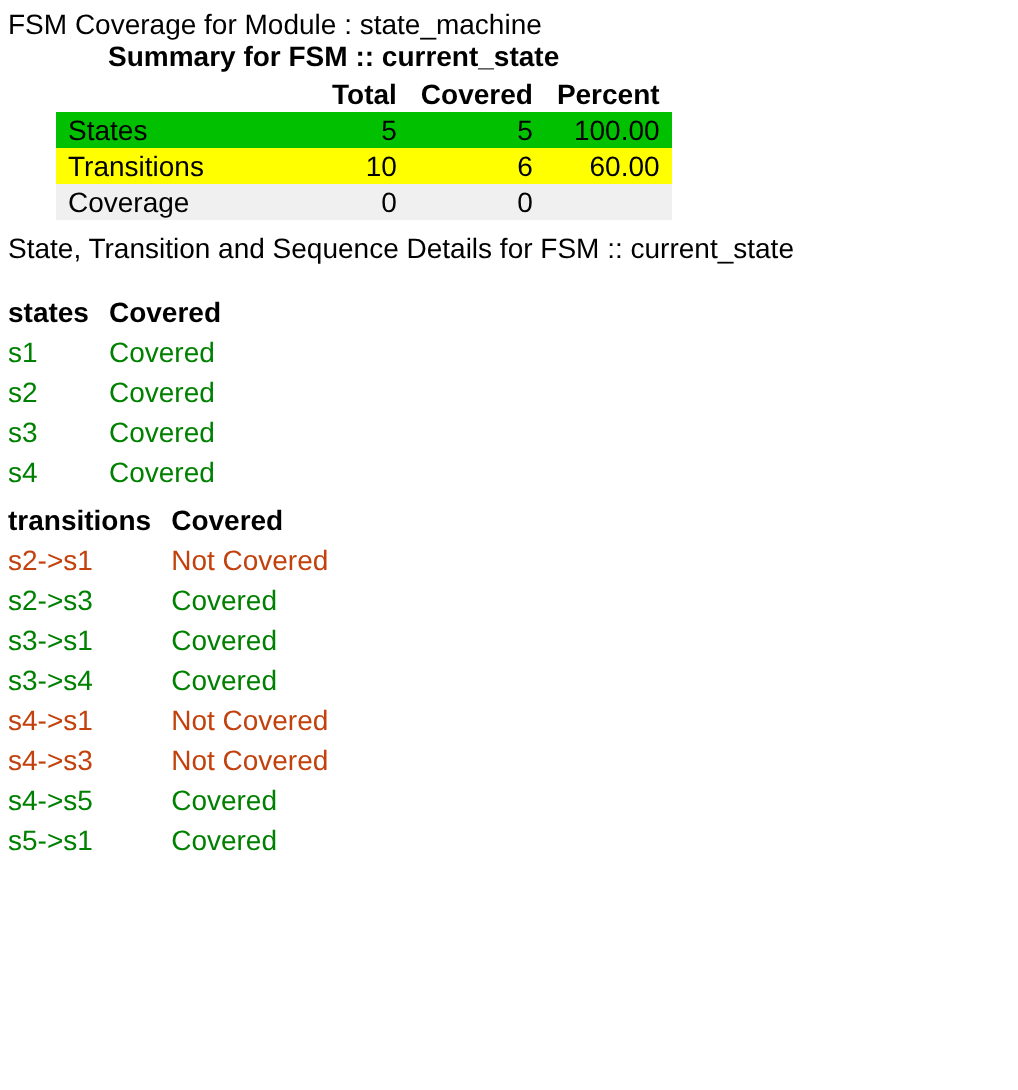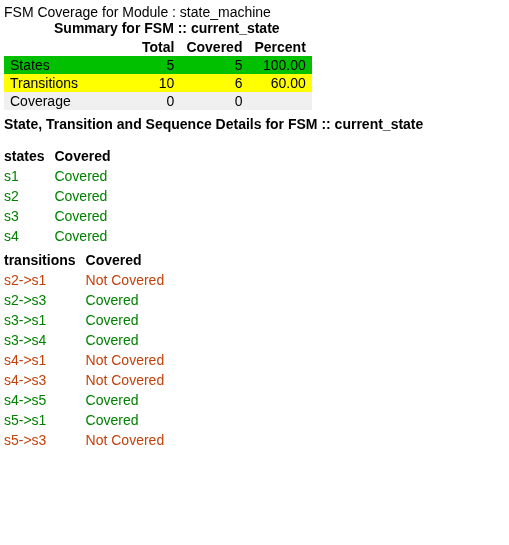--- a/index.html
+++ b/index.html
@@ -12,20 +12,21 @@
   .title {
     margin: 0;
   }
   .subtitle {
     font-weight: bold;
     padding-left: 50px;
   }
   table.summary {
     border-collapse: collapse;
     margin-top: 2px;
+    margin-left: 24px;
   }
   table.summary th, table.summary td {
     text-align: right;
     padding: 1px 6px 1px 6px;
   }
   table.summary .label {
     text-align: left;
     width: 120px;
   }
   table.summary th {
@@ -38,21 +39,21 @@
   .row-green td {
     background: #00c000;
   }
   .row-yellow td {
     background: #ffff00;
   }
   .row-gray td {
     background: #f0f0f0;
   }
   .section-header {
-    font-weight: bold;
+    font-weight: normal;
     margin-top: 6px;
   }
   table.details {
     border-collapse: collapse;
     margin-top: 2px;
   }
   table.details th {
     text-align: left;
     font-weight: bold;
     padding: 2px 10px 2px 0;
@@ -167,18 +168,14 @@
         <td>Not Covered</td>
       </tr>
       <tr class="covered">
         <td>s4-&gt;s5</td>
         <td>Covered</td>
       </tr>
       <tr class="covered">
         <td>s5-&gt;s1</td>
         <td>Covered</td>
       </tr>
-      <tr class="notcovered">
-        <td>s5-&gt;s3</td>
-        <td>Not Covered</td>
-      </tr>
     </tbody>
 </table>
 
 </body></html>

